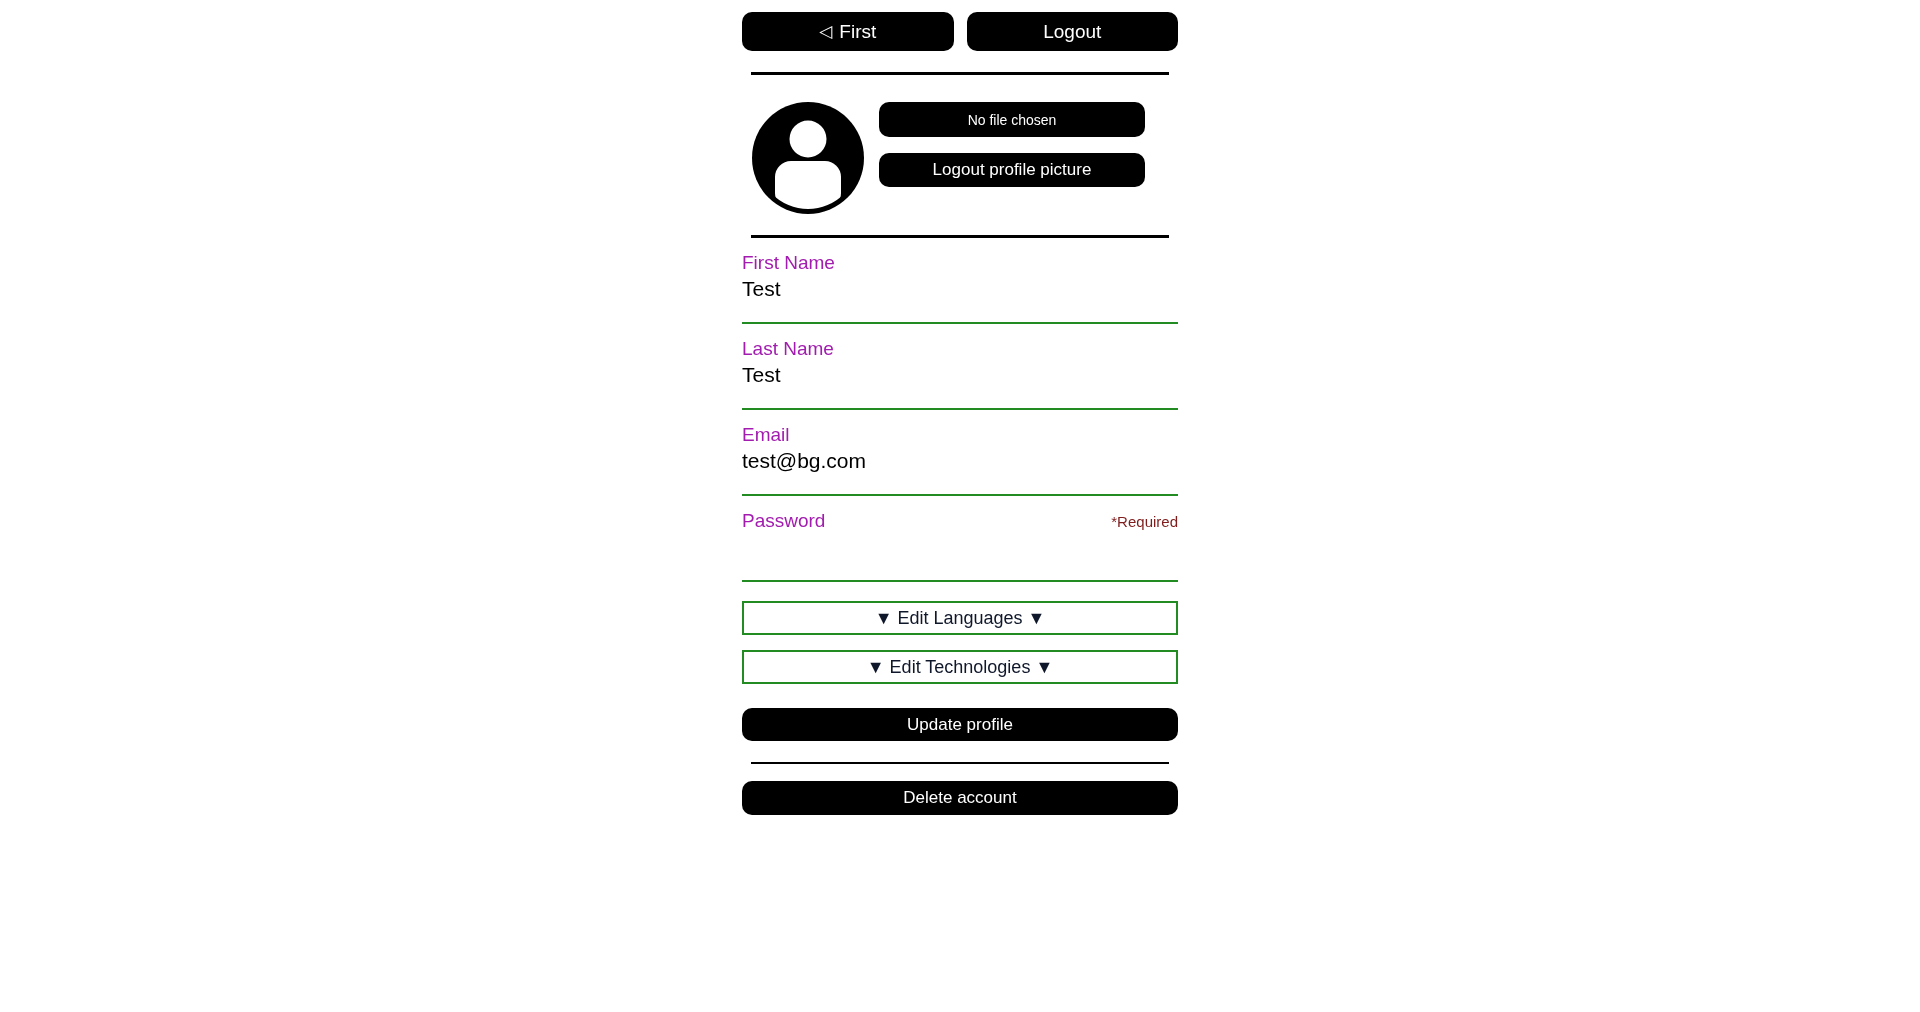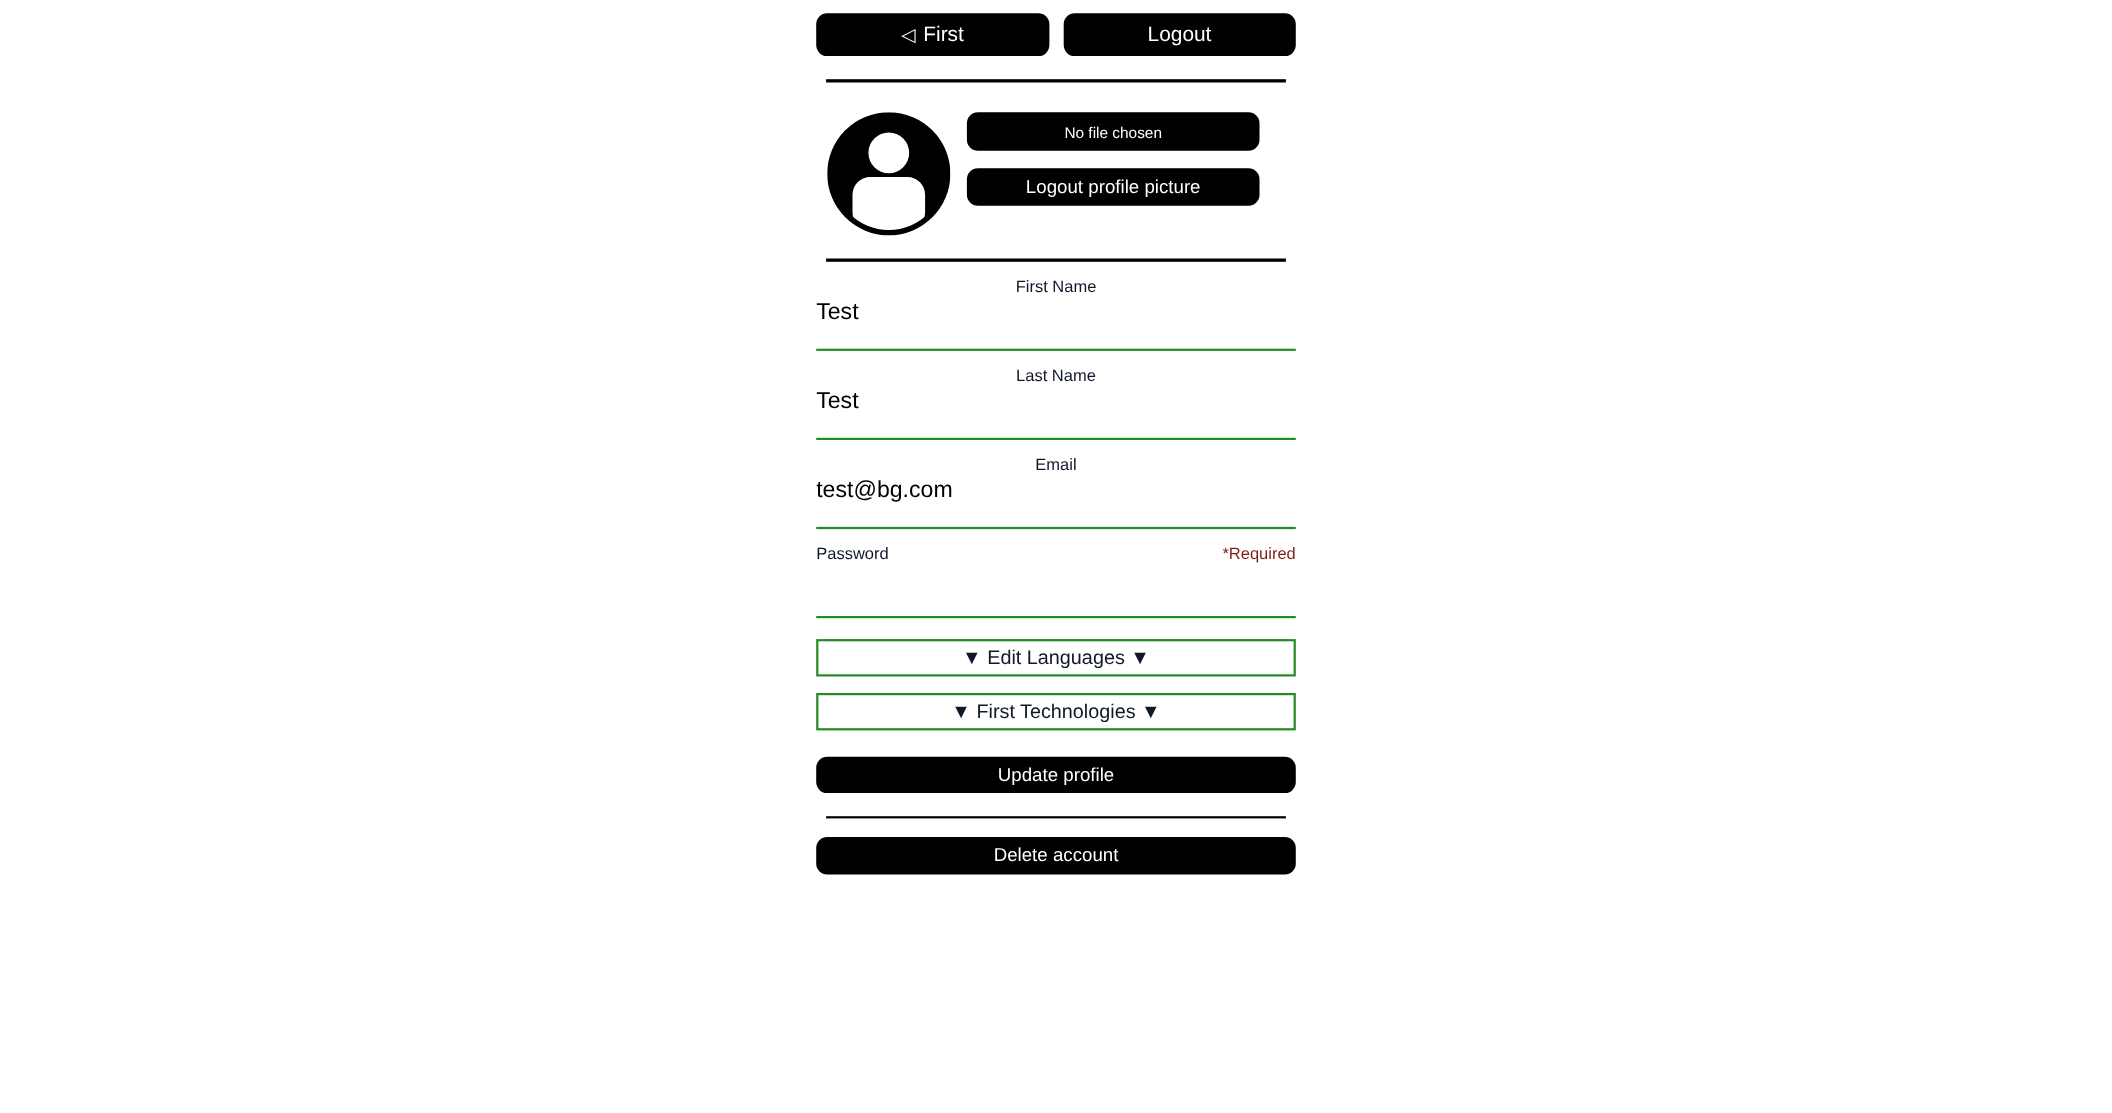--- a/index.html
+++ b/index.html
@@ -23,21 +23,21 @@
   hr.divider.thin { border-top-width:2px; }
 
   .avatar-section { display:flex; align-items:flex-start; gap:15px; margin-top:27px; padding-left:10px; }
   .avatar { width:112px; height:112px; display:block; }
   .pic-buttons { display:flex; flex-direction:column; gap:16px; width:266px; }
   .file-btn { height:35px; font-size:14px; }
   .update-pic-btn { height:34px; font-size:17px; }
 
   .field { margin-top:14px; }
   .field-label-row { display:flex; justify-content:space-between; align-items:baseline; }
-  .field-label { font-size:15px; color:#0f172a; display:block;text-align:center; }
+  .field-label { font-size:19px; color:#a21caf; display:block; }
   .required-note { font-size:15px; color:#7f1d1d; }
   .field input {
     display:block; width:100%; border:none; border-bottom:2px solid #228B22;
     font-size:21px; padding:3px 0 21px; font-family:Liberation Sans, sans-serif; color:#000;
     outline:none; background:transparent; border-radius:0;
   }
 
   .btn-outline {
     display:block; width:100%; height:34px; background:#fff;
     border:2px solid #228B22; color:#0f172a; font-size:18px;
@@ -106,21 +106,21 @@
 
   <div class="field">
     <div class="field-label-row">
       <label class="field-label">Password</label>
       <span class="required-note">*Required</span>
     </div>
     <input type="password" value="" style="">
   </div>
 
   <button class="btn-outline">▼ Edit Languages ▼</button>
-  <button class="btn-outline tech">▼ First Technologies ▼</button>
+  <button class="btn-outline tech">▼ Edit Technologies ▼</button>
 
   <button class="btn-black btn-update">
     <span>Update profile</span>
   </button>
 
   <hr class="divider thin">
 
   <button class="btn-black btn-delete">
     <span>Delete account</span>
   </button>

